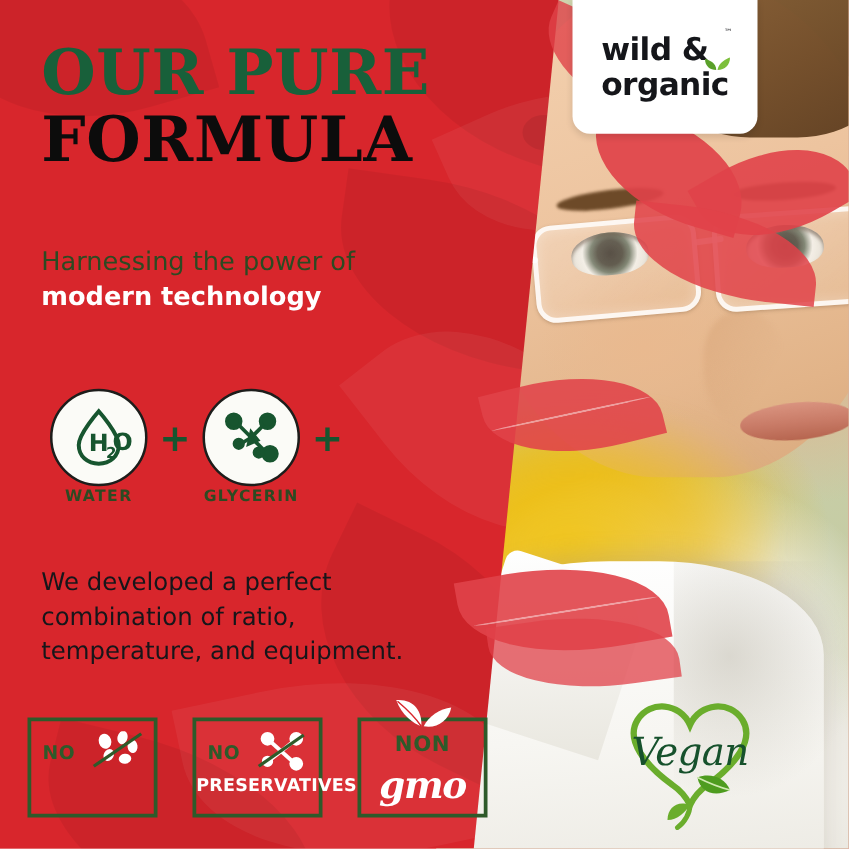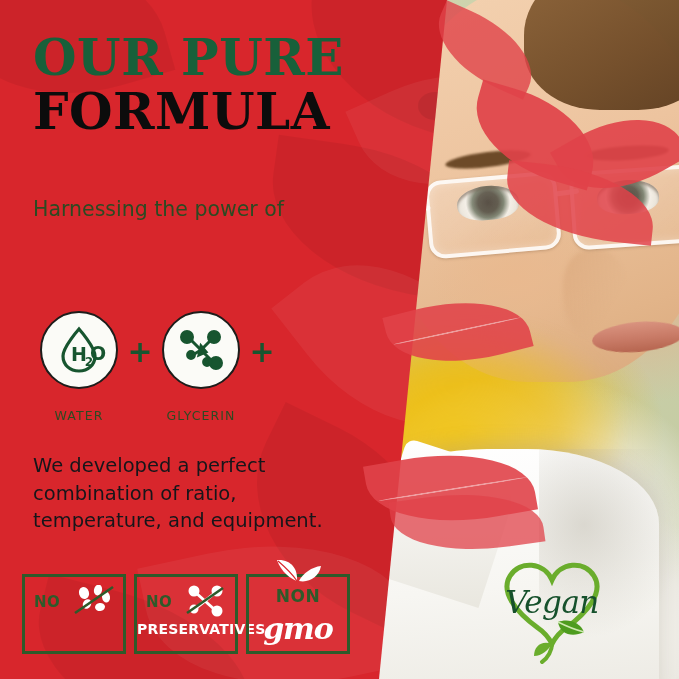--- a/index.html
+++ b/index.html
@@ -233,23 +233,23 @@
   }
   .ing-item { width:92px; text-align:center; }
   .ing-circle {
     width:78px; height:78px; margin:0 auto;
     background:#fbfbf7;
     border:2.5px solid #1d1d1b;
     border-radius:50%;
     display:flex; align-items:center; justify-content:center;
   }
   .ing-label {
-    margin-top:19px;
-    font-family:"DejaVu Sans", sans-serif;
-    font-size:12.5px; font-weight:400;
+    margin-top:0;
+    font-family:"DejaVu Sans", sans-serif;
+    font-size:12.5px; font-weight:700;
     color:#2d4a22; letter-spacing:1.1px;
     line-height:1.22;
   }
   .plus {
     width:30px;
     margin-top:26px;
     text-align:center;
     font-family:"DejaVu Sans", sans-serif;
     font-size:30px; font-weight:700; color:#17552f;
     line-height:1;
@@ -257,21 +257,21 @@
 
   .body-copy { position:absolute; left:33px; top:452px; }
   .body-copy div {
     font-family:"DejaVu Sans", sans-serif;
     font-size:19.5px; color:#16161a; line-height:1.42;
   }
 
   
   .badges {
     position:absolute; left:22px; top:574px;
-    display:flex; gap:8px;border-radius:14px;
+    display:flex; gap:28px;border-radius:14px;
   }
   .badge {
     position:relative;
     width:104px; height:80px;
     border:3px solid #2e5a2a;
     display:flex; flex-direction:column;
     align-items:center; justify-content:center;
   }
   .badge .b-top {
     font-family:"DejaVu Sans", sans-serif;
@@ -356,30 +356,44 @@
     <div class="op a"></div>
     <div class="op b"></div>
     <div class="op c"></div>
     <div class="op d"></div>
     <div class="op-line l1"></div>
     <div class="op e"></div>
     <div class="op f"></div>
     <div class="op-line l2"></div>
   </div>
 
+  <div class="logo-card">
+    <div class="logo-inner">
+      <div class="logo-l1">wild &amp;</div>
+      <div class="logo-l2">organic</div>
+      <div class="logo-tm">™</div>
+      <div class="logo-leaf">
+        <svg width="22" height="18" viewBox="0 0 22 18">
+          <path d="M10 13 C10 7, 4 5, 1 4 C1 10, 5 13, 10 13 Z" fill="#5aa02a"></path>
+          <path d="M11 13 C12 7, 18 4, 21 3 C21 9, 17 13, 11 13 Z" fill="#7cbf3a"></path>
+        </svg>
+      </div>
+    </div>
+  </div>
 
   <div class="content">
 
     <div class="headline">
       <div class="h-line1">OUR PURE</div>
       <div class="h-line2">FORMULA</div>
     </div>
 
     <div class="subhead">
       <div class="sub-l1">Harnessing the power of</div>
+      <div class="sub-l2">modern technology</div>
     </div>
 
     <div class="ingredients">
 
       <div class="ing-item">
         <div class="ing-circle">
           <svg width="56" height="56" viewBox="0 0 56 56">
             <path d="M28 7 C28 7, 12 25, 12 34 C12 43, 19 49, 28 49 C37 49, 44 43, 44 34 C44 25, 28 7, 28 7 Z" fill="none" stroke="#17552f" stroke-width="3.2"></path>
             <text x="28" y="39" text-anchor="middle" font-family="DejaVu Sans, sans-serif" font-size="19" font-weight="700" fill="#17552f">H</text>
             <text x="38" y="44" text-anchor="middle" font-family="DejaVu Sans, sans-serif" font-size="12" font-weight="700" fill="#17552f">2</text>

